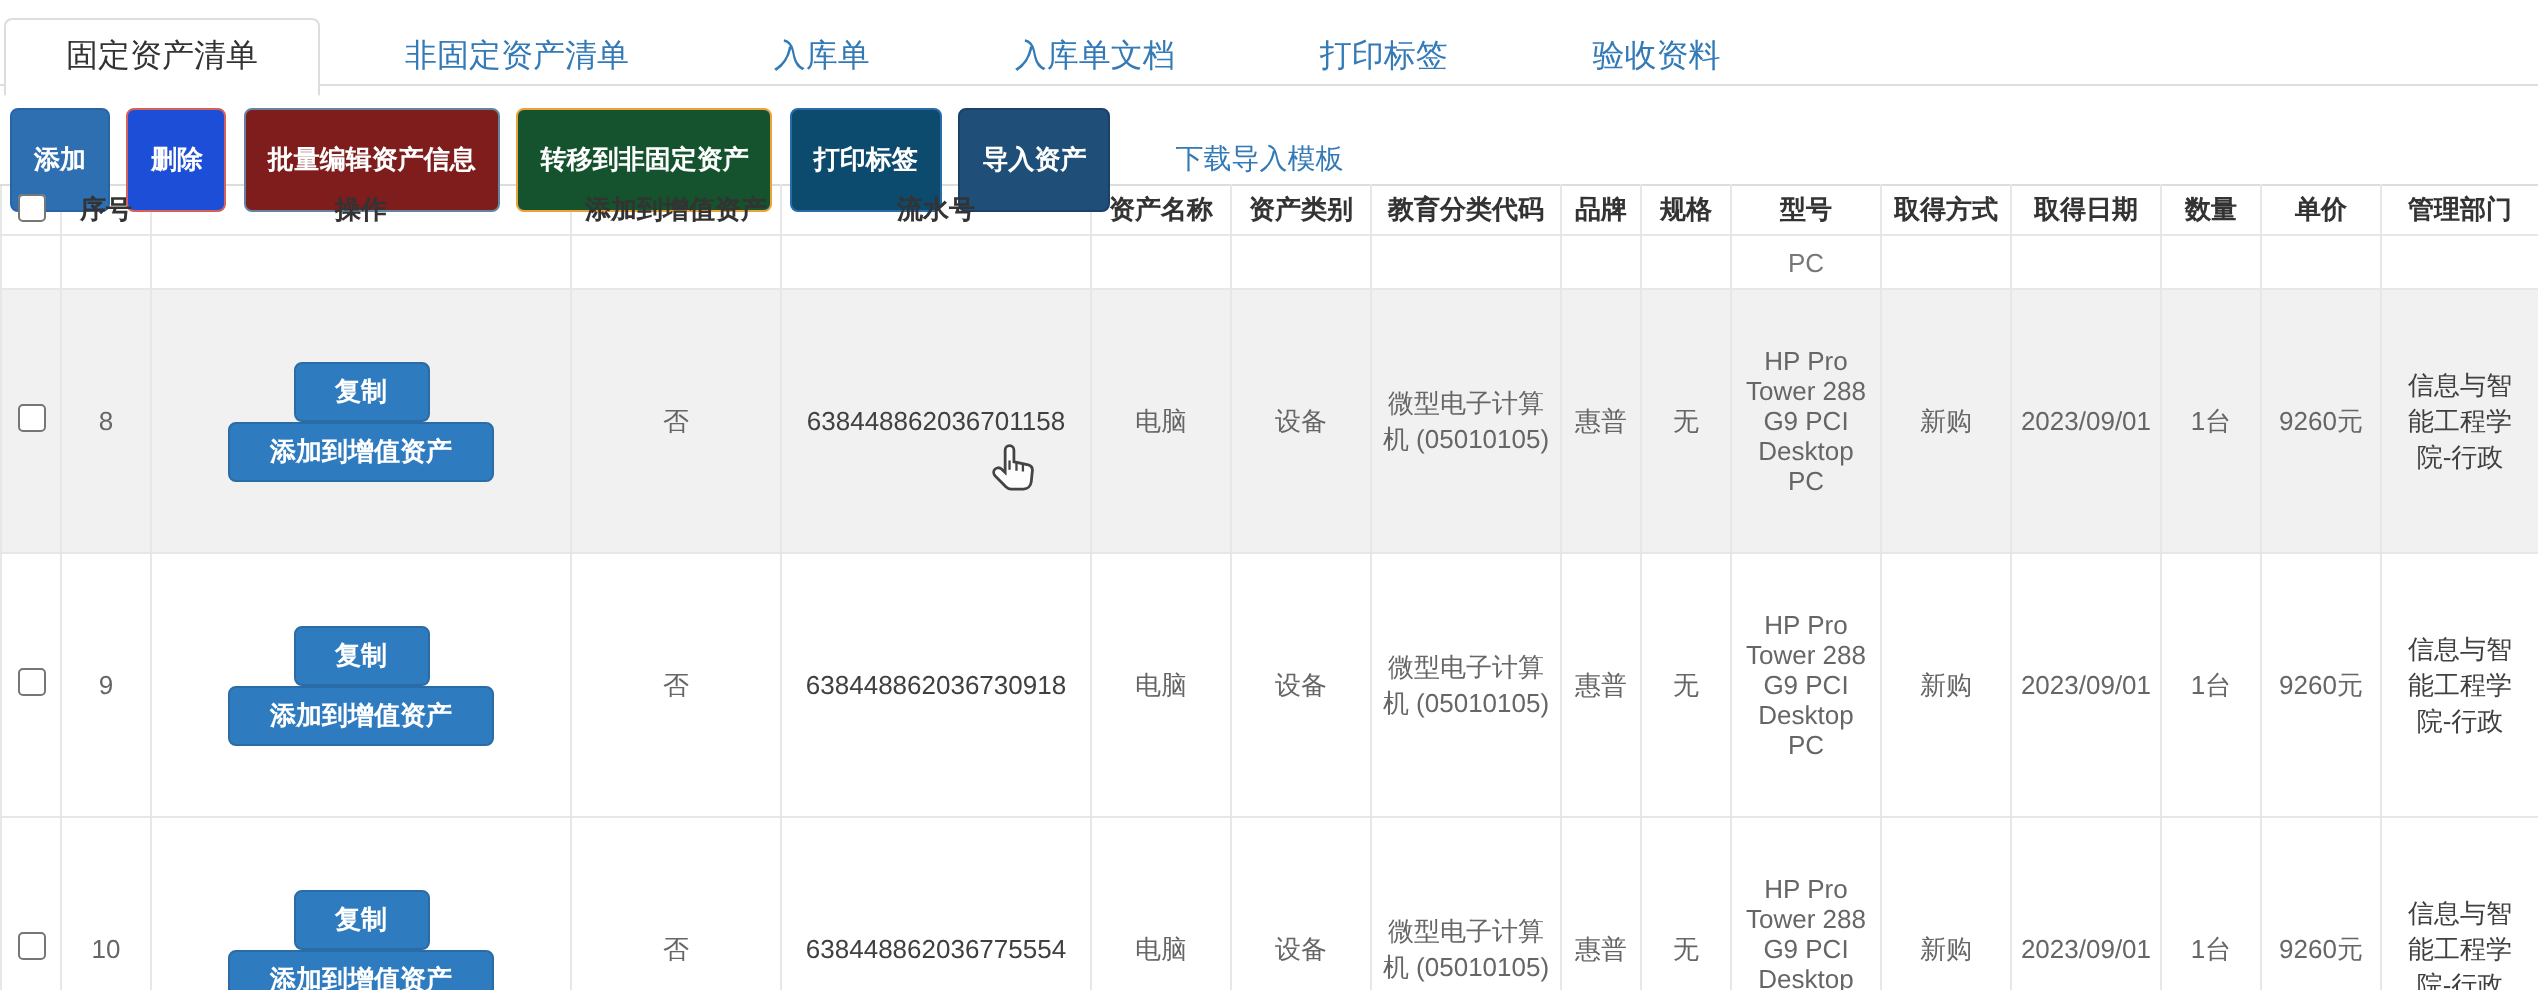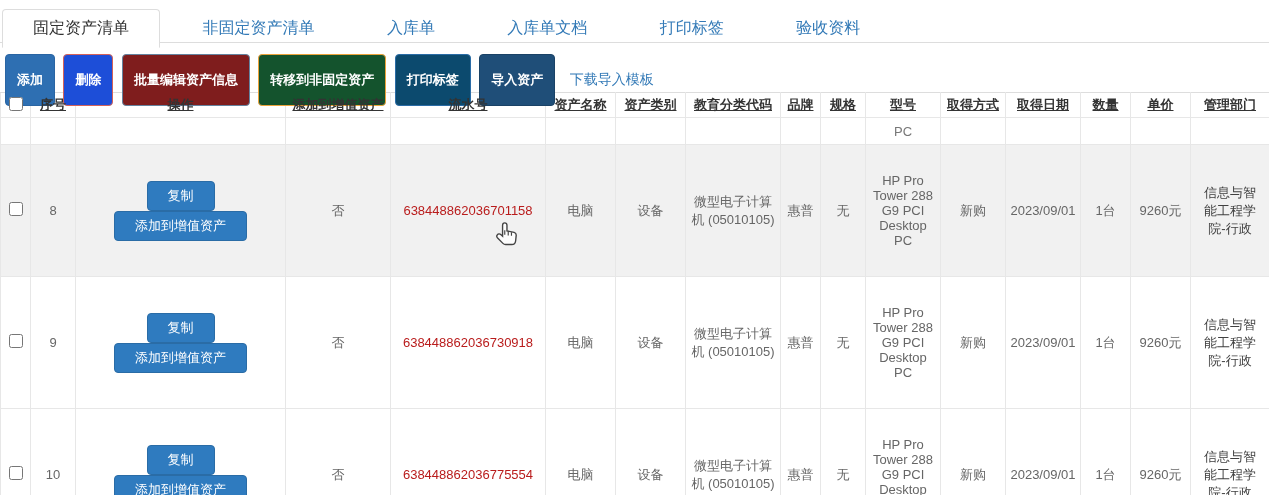--- a/index.html
+++ b/index.html
@@ -17,34 +17,34 @@
   
   .toolbar { padding:11px 0 10px 5px; height:49px; white-space:nowrap; }
   .btn { display:inline-block; border:1px solid transparent; border-radius:4px;
     padding:16px 11px; font-size:13px; color:#fff; cursor:pointer; margin-right:4px; vertical-align:middle;font-weight:bold; }
   .btn-add    { background:#2e6fb2; border-color:#2a65a3; }
   .btn-delete { background:#1d4ed8; border-color:#d4625a; }
   .btn-batch  { background:#7f1d1d; border-color:#64839f; }
   .btn-transfer { background:#14532d; border-color:#eba23a; }
   .btn-print  { background:#0c4a6e; border-color:#2a6ca6; }
   .btn-import { background:#1f4e78; border-color:#1a4266;text-align:center; }
-  .link { display:inline-block; color:#337ab7; font-size:14px; cursor:pointer; margin-left:6px; vertical-align:middle; }
+  .link { display:inline-block; color:#337ab7; font-size:14px; cursor:pointer; margin-left:24px; vertical-align:middle; }
 
   
   table { width:1269px; border-collapse:collapse; table-layout:fixed; }
   th, td { border:1px solid #e7e7e7; text-align:center; vertical-align:middle;
     font-size:13px; color:#666; padding:2px 4px; overflow:hidden; word-wrap:break-word; }
-  th { color:#333; font-weight:bold; height:24px; padding:3px 2px; border-top:1px solid #ddd;text-decoration:underline; }
+  th { color:#333; font-weight:bold; height:24px; padding:3px 2px; border-top:1px solid #ddd; }
   tr.partial td { height:27px; color:#777; }
   tr.data-row td { height:132px; }
   tr.row-hover { background:#f1f1f1; }
-  td.serial { color:#b91c1c; letter-spacing:0; }
+  td.serial { color:#404040; letter-spacing:0; }
   td.dept { color:#404040; padding:2px 8px; }
   .cell-btn { display:inline-block; background:#2f7bbf; border:1px solid #2a6ca6; color:#fff;
-    border-radius:4px; font-size:13px; padding:5px 20px; margin:0 3px; cursor:pointer; white-space:nowrap; }
+    border-radius:4px; font-size:13px; padding:5px 20px; margin:0 3px; cursor:pointer; white-space:nowrap;font-weight:bold; }
   input[type="checkbox"] { width:14px; height:14px; cursor:pointer; }
 
   
   .cursor { position:absolute; left:494px; top:221px; width:28px; height:30px; pointer-events:none; z-index:10; }
 </style>
 </head>
 <body>
 
 <div class="page">
 

